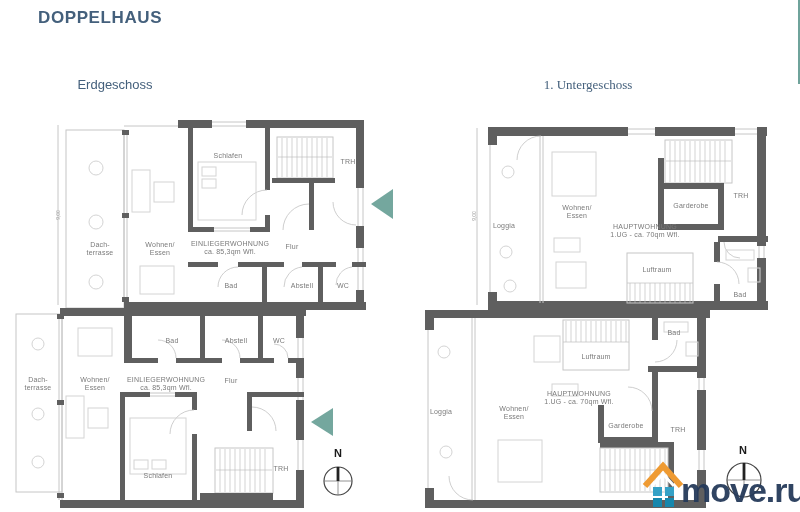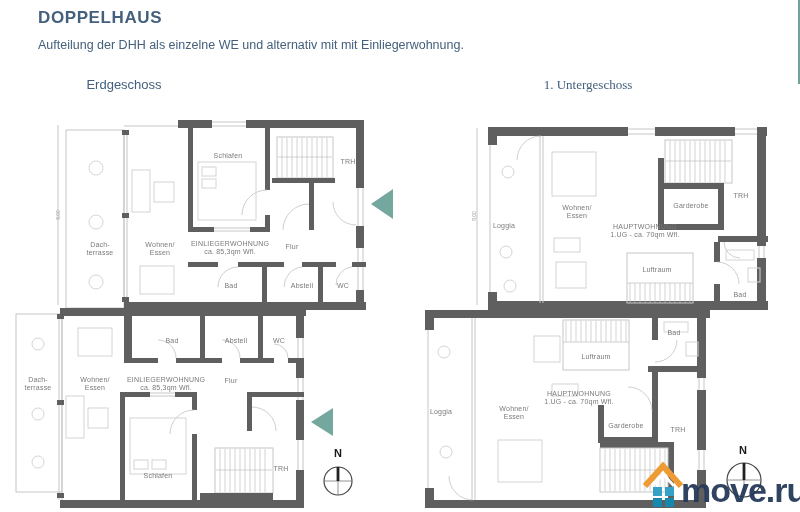--- a/index.html
+++ b/index.html
@@ -23,23 +23,22 @@
   .compass-n{position:absolute;transform:translate(-50%,-50%);font-size:11px;font-weight:bold;color:#1A1A1A;}
   .watermark-text{position:absolute;left:681px;top:471px;font-size:34px;font-weight:bold;
                   color:#253A5A;letter-spacing:-1px;opacity:.95;}
 </style>
 </head>
 <body>
 
 <div class="page">
 
   <div class="doc-title">DOPPELHAUS</div>
-  <div class="doc-subtitle">Aufteilung der DHH als einzelne WE und alternativ mit mit Einliegerwohnung.</div>
   <div class="accent-bar"></div>
-  <div class="plan-title" style="left:124px;top:77px;">Erdgeschoss</div>
+  <div class="plan-title" style="left:115px;top:77px;">Erdgeschoss</div>
   <div class="plan-title" style="left:588px;top:77px;font-family:Liberation Serif, serif;">1. Untergeschoss</div>
 
   <svg class="canvas" width="800" height="512" viewBox="0 0 800 512">
 
     <g>
       <line class="t" x1="58" y1="125" x2="58" y2="305"></line>
       <rect class="t" x="66" y="130" width="58" height="178" fill="none"></rect>
       <circle class="f" cx="96" cy="168" r="7"></circle>
         <circle class="f" cx="96" cy="222" r="7"></circle>
         <circle class="f" cx="96" cy="282" r="7"></circle>

